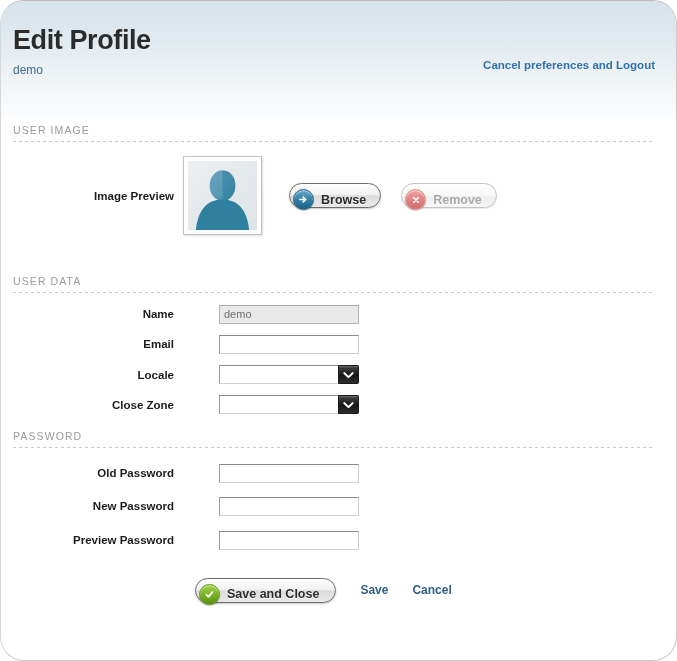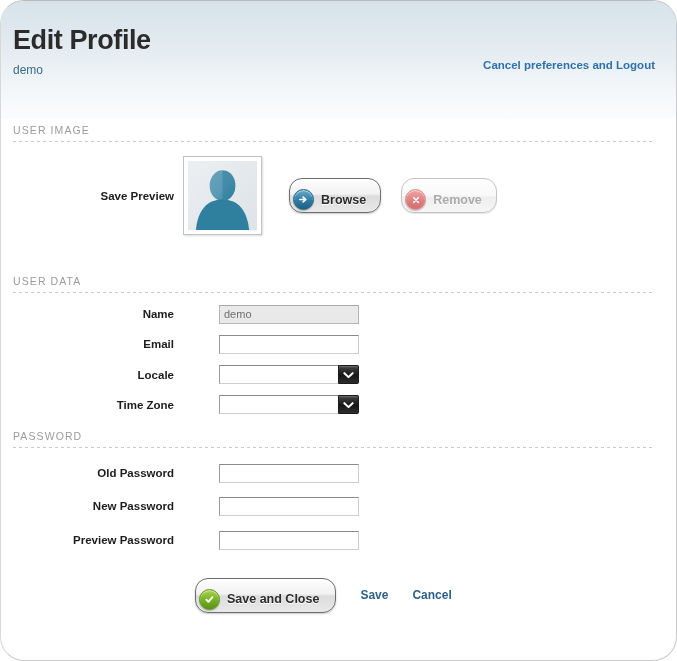--- a/index.html
+++ b/index.html
@@ -186,21 +186,21 @@
   
   .btn-row {
     display: flex;
     align-items: center;
     margin-left: 27px;
     gap: 20px;
   }
   .pill-btn {
     display: inline-flex;
     align-items: center;
-    height: 35px;
+    height: 25px;
     padding: 8px 14px 0 3px;
     border-radius: 13px;
     border: 1px solid #6d6d6d;
     background: linear-gradient(to bottom, #fdfdfd 0%, #f2f2f2 45%, #dcdcdc 52%, #e9e9e9 100%);
     box-shadow: 0 1px 2px rgba(0,0,0,0.22), inset 0 1px 0 #ffffff;
     font-size: 12.5px;
     font-weight: bold;
     color: #2c2c2c;
     cursor: pointer;
     text-shadow: 0 1px 0 #ffffff;
@@ -259,21 +259,21 @@
     <div class="subtitle">demo</div>
     <a class="header-link">Cancel preferences and Logout</a>
   </div>
 
   <div class="body-area">
 
     <div class="section-head">USER IMAGE</div>
     <div class="divider"></div>
 
     <div class="image-row">
-      <div class="form-label">Save Preview</div>
+      <div class="form-label">Image Preview</div>
 
       <div class="preview-frame">
         <svg class="avatar" viewBox="0 0 70 70">
           <defs>
             <linearGradient id="bgGrad" x1="0" y1="0" x2="1" y2="1">
               <stop offset="0%" stop-color="#eceff2"></stop>
               <stop offset="100%" stop-color="#dde3e7"></stop>
             </linearGradient>
             <linearGradient id="headGrad" x1="0" y1="0" x2="1" y2="1">
               <stop offset="0%" stop-color="#6aa3bb"></stop>
@@ -332,21 +332,21 @@
         <span class="select-value"></span>
         <span class="select-arrow">
           <svg width="11" height="8" viewBox="0 0 12 8">
             <path d="M1.5 2 L6 6.3 L10.5 2" fill="none" stroke="#ffffff" stroke-width="2.2" stroke-linecap="round" stroke-linejoin="round"></path>
           </svg>
         </span>
       </div>
     </div>
 
     <div class="form-row">
-      <div class="form-label">Time Zone</div>
+      <div class="form-label">Close Zone</div>
       <div class="select-box">
         <span class="select-value"></span>
         <span class="select-arrow">
           <svg width="11" height="8" viewBox="0 0 12 8">
             <path d="M1.5 2 L6 6.3 L10.5 2" fill="none" stroke="#ffffff" stroke-width="2.2" stroke-linecap="round" stroke-linejoin="round"></path>
           </svg>
         </span>
       </div>
     </div>
 

